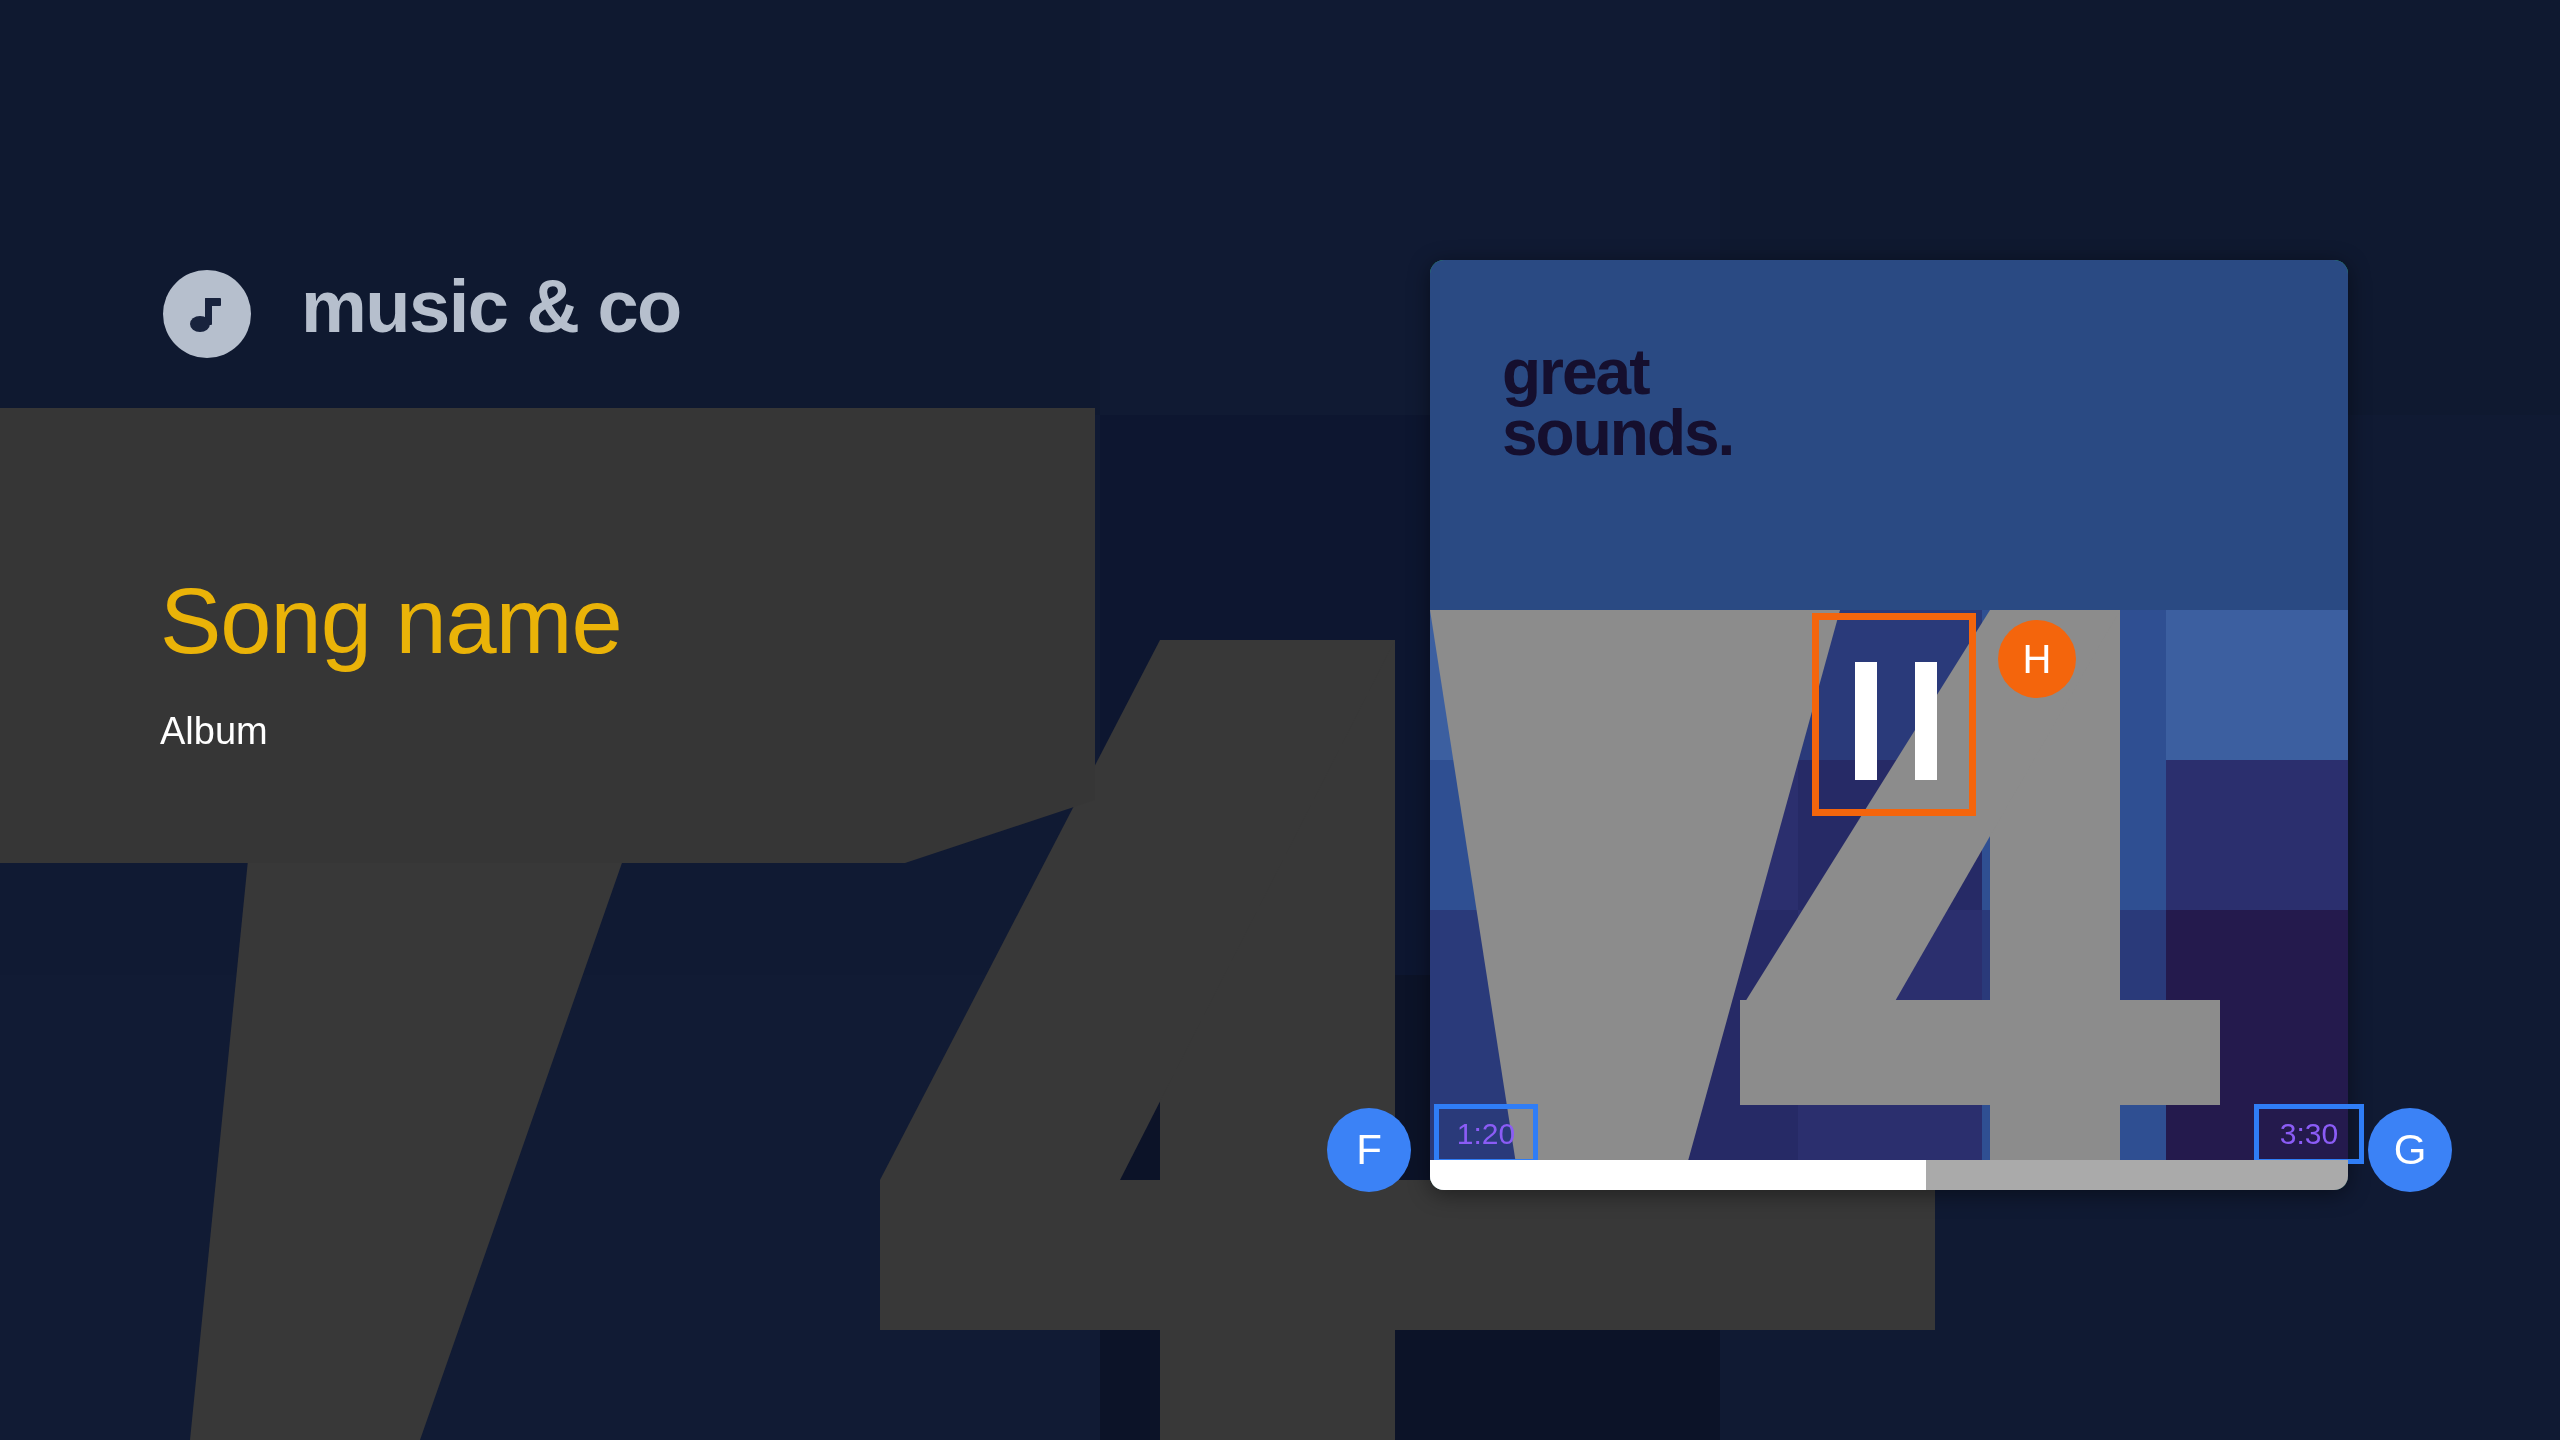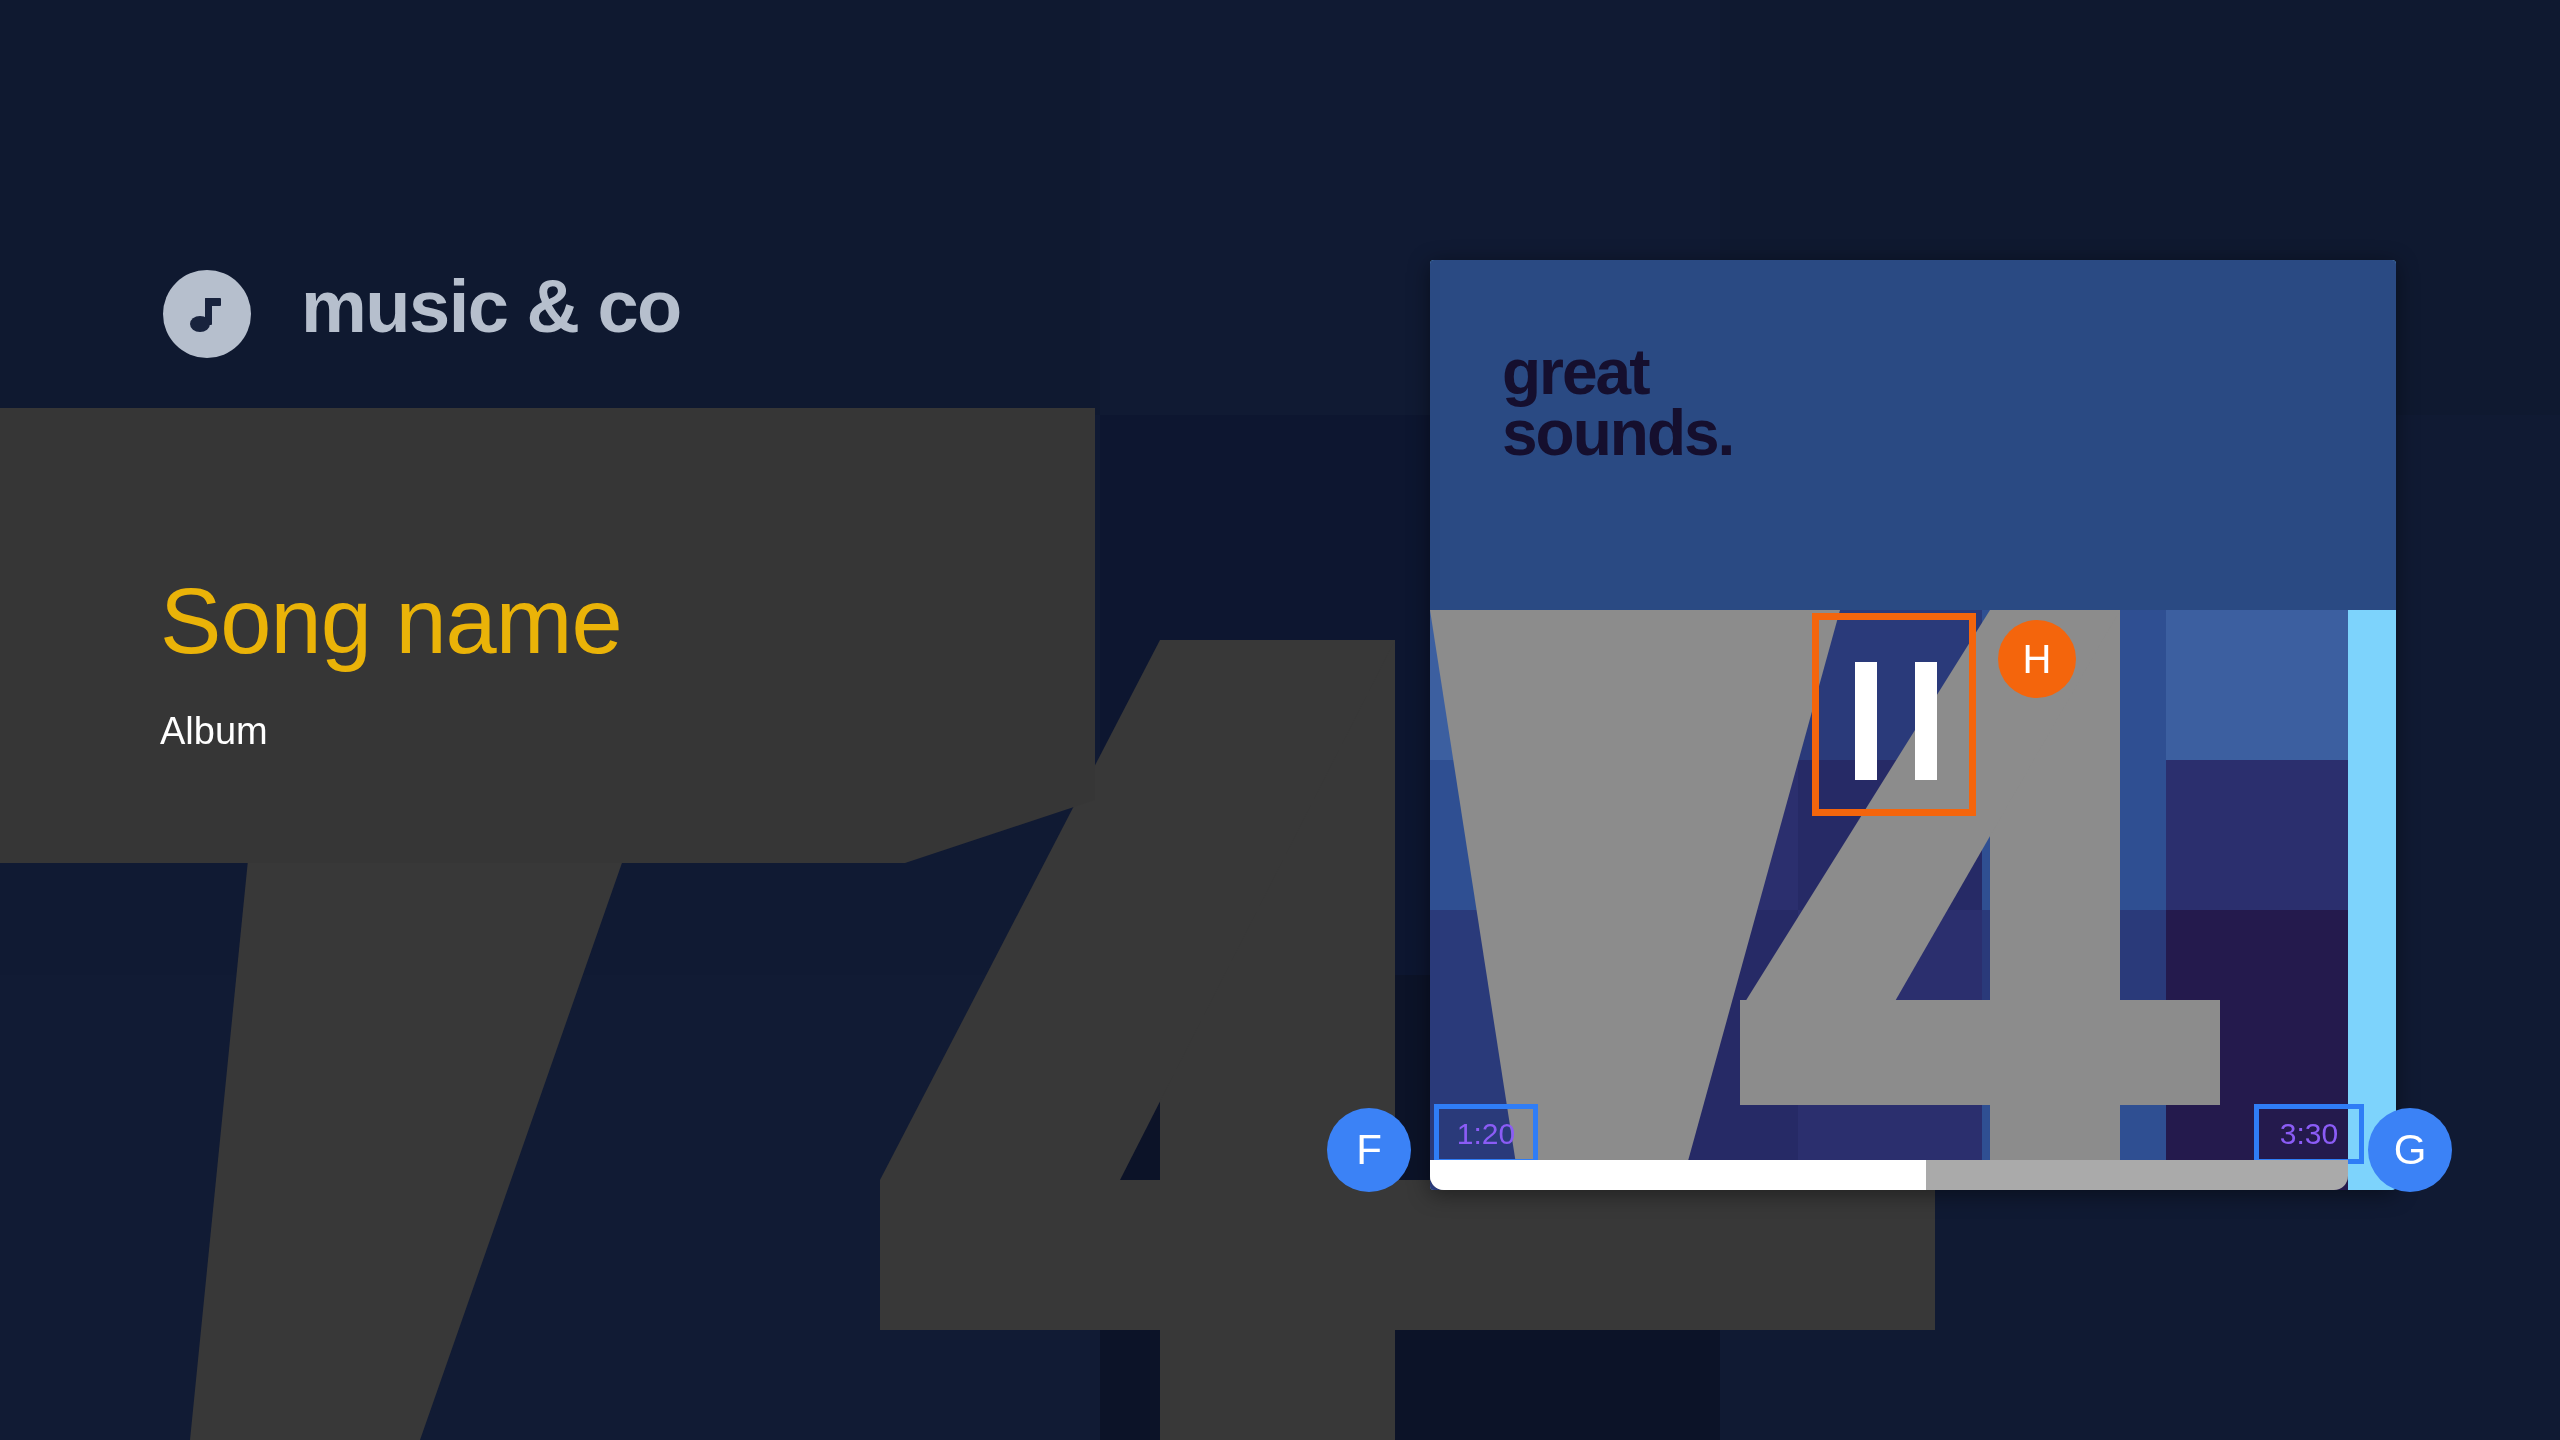--- a/index.html
+++ b/index.html
@@ -47,23 +47,22 @@
   }
   .brand-mark svg{display:block;}
   .brand-name{
     color:#b6bfcd;font-size:74px;font-weight:700;letter-spacing:-1.5px;line-height:1;
     white-space:nowrap;
   }
 
   
   .player-card{
     position:absolute;left:1430px;top:260px;width:918px;height:930px;
-    border-radius:4px;overflow:hidden;background:#7dd3fc;
+    border-radius:14px;overflow:hidden;background:#22c55e;
     box-shadow:0 4px 22px rgba(0,0,0,.45);
-    padding-left:48px;
   }
   .art-head{position:absolute;left:0;top:0;width:100%;height:350px;background:#2a4a83;}
   .art-title{
     position:absolute;left:72px;top:82px;
     color:#150f2e;font-size:64px;font-weight:700;line-height:.96;letter-spacing:-2px;
     margin:0;white-space:pre-line;
   }
   .art-grid{position:absolute;left:0;top:350px;width:100%;height:580px;}
   .art-grid i{position:absolute;display:block;}
   .art-num{position:absolute;left:0;top:350px;width:100%;height:580px;pointer-events:none;}

